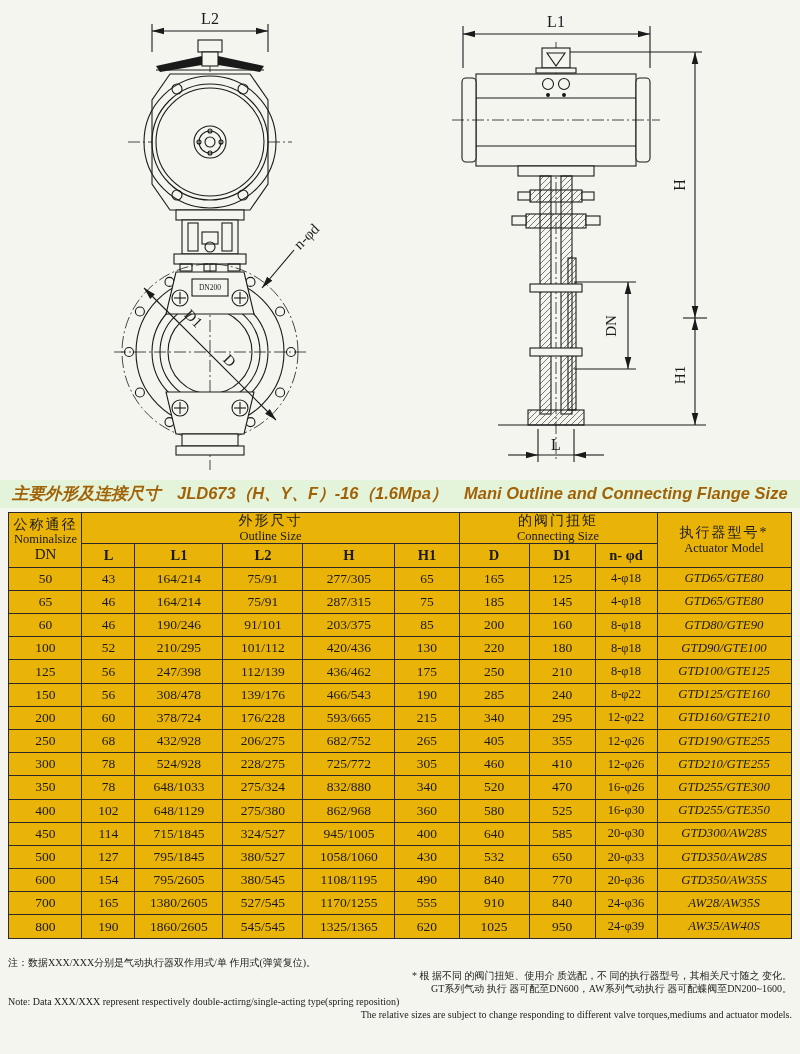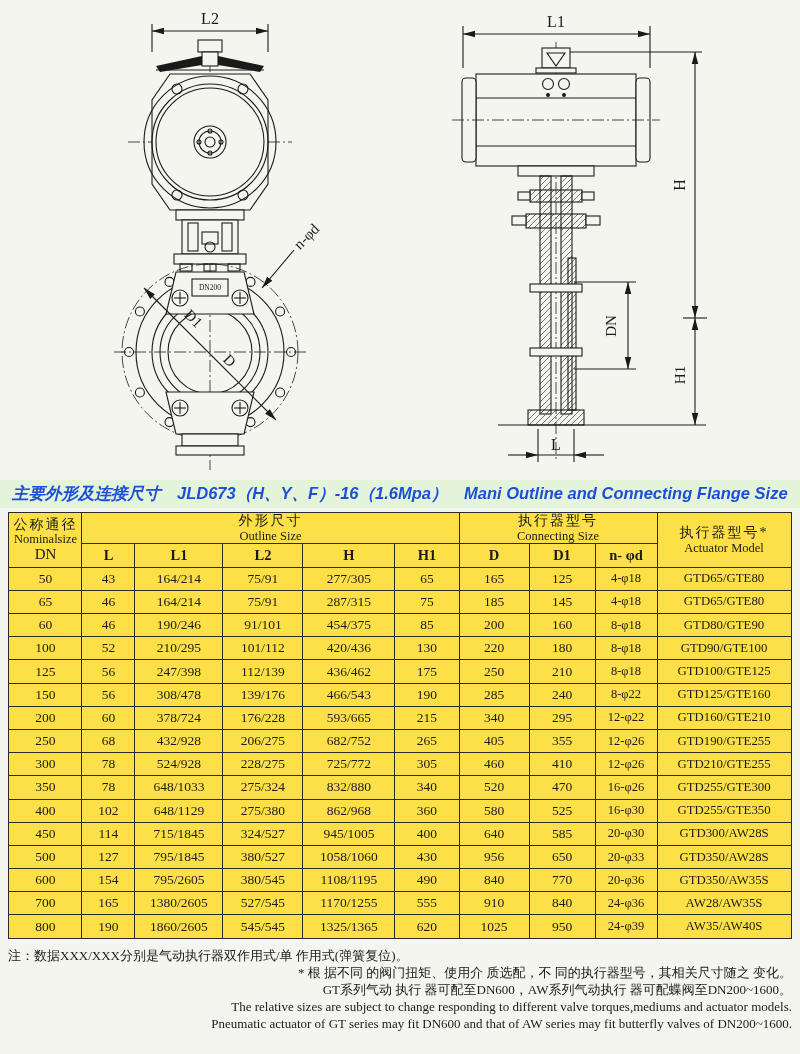--- a/index.html
+++ b/index.html
@@ -18,49 +18,49 @@
   #side-view  { left:438px; width:360px; height:478px; }
   svg text { font-family:"Liberation Serif", serif; fill:#1a1a1a; }
 
   .title-band {
     width:800px; height:28px; margin-top:2px;
     background:#e4f4da;
     display:flex; align-items:center;
     padding-left:12px;
     font-family:"Liberation Sans", sans-serif;
     font-style:italic; font-weight:bold;
-    font-size:16.5px; color:#1d4ed8;
+    font-size:16.5px; color:#a16207;
     white-space:nowrap;
   }
 
   .spec-table {
     width:782px; margin:4px auto 0 auto;
     border-collapse:collapse;
     table-layout:fixed;
-    background:#fde047;
+    background:#eab308;
   }
   .spec-table th, .spec-table td {
     border:1px solid #2a2a2a;
     text-align:center; vertical-align:middle;
     font-weight:normal;
     padding:0 1px;
   }
   .spec-table thead th { line-height:1.12; }
   .zh { font-size:14px; letter-spacing:2px; }
   .en { font-size:12.5px; letter-spacing:0; }
   .sub-dn { font-size:15px; }
   .spec-table thead tr.row1 th { height:26px; }
   .spec-table thead tr.row2 th { height:24px; font-size:14.5px; font-weight:bold; }
   .spec-table tbody td { height:23.2px; font-size:13.5px; }
-  .spec-table tbody td:last-child { font-size:12.8px; }
+  .spec-table tbody td:last-child { font-size:12.8px;font-style:italic; }
   .spec-table tbody td:nth-child(9) { font-size:12.5px; }
 
   .notes {
-    margin:8px 8px 0 8px;
-    font-size:13px; line-height:1.32;
+    margin:17px 8px 0 8px;
+    font-size:10px; line-height:1.32;
     white-space:nowrap;
   }
   .notes .line { display:block; }
   .notes .ind1 { padding-left:26px;text-align:right; }
   .notes .ind2 { padding-left:34px;text-align:right; }
 </style>
 </head>
 <body>
 
 <div class="drawings">
@@ -263,21 +263,21 @@
       <th rowspan="2">
         <div class="zh">公称通径</div>
         <div class="en">Nominalsize</div>
         <div class="sub-dn">DN</div>
       </th>
       <th colspan="5">
         <div class="zh">外形尺寸</div>
         <div class="en">Outline Size</div>
       </th>
       <th colspan="3">
-        <div class="zh">执行器型号</div>
+        <div class="zh">的阀门扭矩</div>
         <div class="en">Connecting Size</div>
       </th>
       <th rowspan="2">
         <div class="zh">执行器型号*</div>
         <div class="en">Actuator Model</div>
       </th>
     </tr>
     <tr class="row2">
       <th>L</th>
       <th>L1</th>
@@ -312,21 +312,21 @@
         <td>185</td>
         <td>145</td>
         <td>4-φ18</td>
         <td>GTD65/GTE80</td>
       </tr>
       <tr>
         <td>60</td>
         <td>46</td>
         <td>190/246</td>
         <td>91/101</td>
-        <td>454/375</td>
+        <td>203/375</td>
         <td>85</td>
         <td>200</td>
         <td>160</td>
         <td>8-φ18</td>
         <td>GTD80/GTE90</td>
       </tr>
       <tr>
         <td>100</td>
         <td>52</td>
         <td>210/295</td>
@@ -434,21 +434,21 @@
         <td>20-φ30</td>
         <td>GTD300/AW28S</td>
       </tr>
       <tr>
         <td>500</td>
         <td>127</td>
         <td>795/1845</td>
         <td>380/527</td>
         <td>1058/1060</td>
         <td>430</td>
-        <td>956</td>
+        <td>532</td>
         <td>650</td>
         <td>20-φ33</td>
         <td>GTD350/AW28S</td>
       </tr>
       <tr>
         <td>600</td>
         <td>154</td>
         <td>795/2605</td>
         <td>380/545</td>
         <td>1108/1195</td>
@@ -482,15 +482,15 @@
         <td>24-φ39</td>
         <td>AW35/AW40S</td>
       </tr>
     </tbody>
 </table>
 
 <div class="notes">
   <span class="line">注：数据XXX/XXX分别是气动执行器双作用式/单 作用式(弹簧复位)。</span>
   <span class="line ind1">* 根 据不同 的阀门扭矩、使用介 质选配，不 同的执行器型号，其相关尺寸随之 变化。</span>
   <span class="line ind1">GT系列气动 执行 器可配至DN600，AW系列气动执行 器可配蝶阀至DN200~1600。</span>
+  <span class="line">Note: Data XXX/XXX represent respectively double-actirng/single-acting type(spring reposition)</span>
   <span class="line ind2">The relative sizes are subject to change responding to different valve torques,mediums and actuator models.</span>
-  <span class="line ind2">Pneumatic actuator of GT series may fit DN600 and that of AW series may fit butterfly valves of DN200~1600.</span>
 </div>
 
 </body></html>

